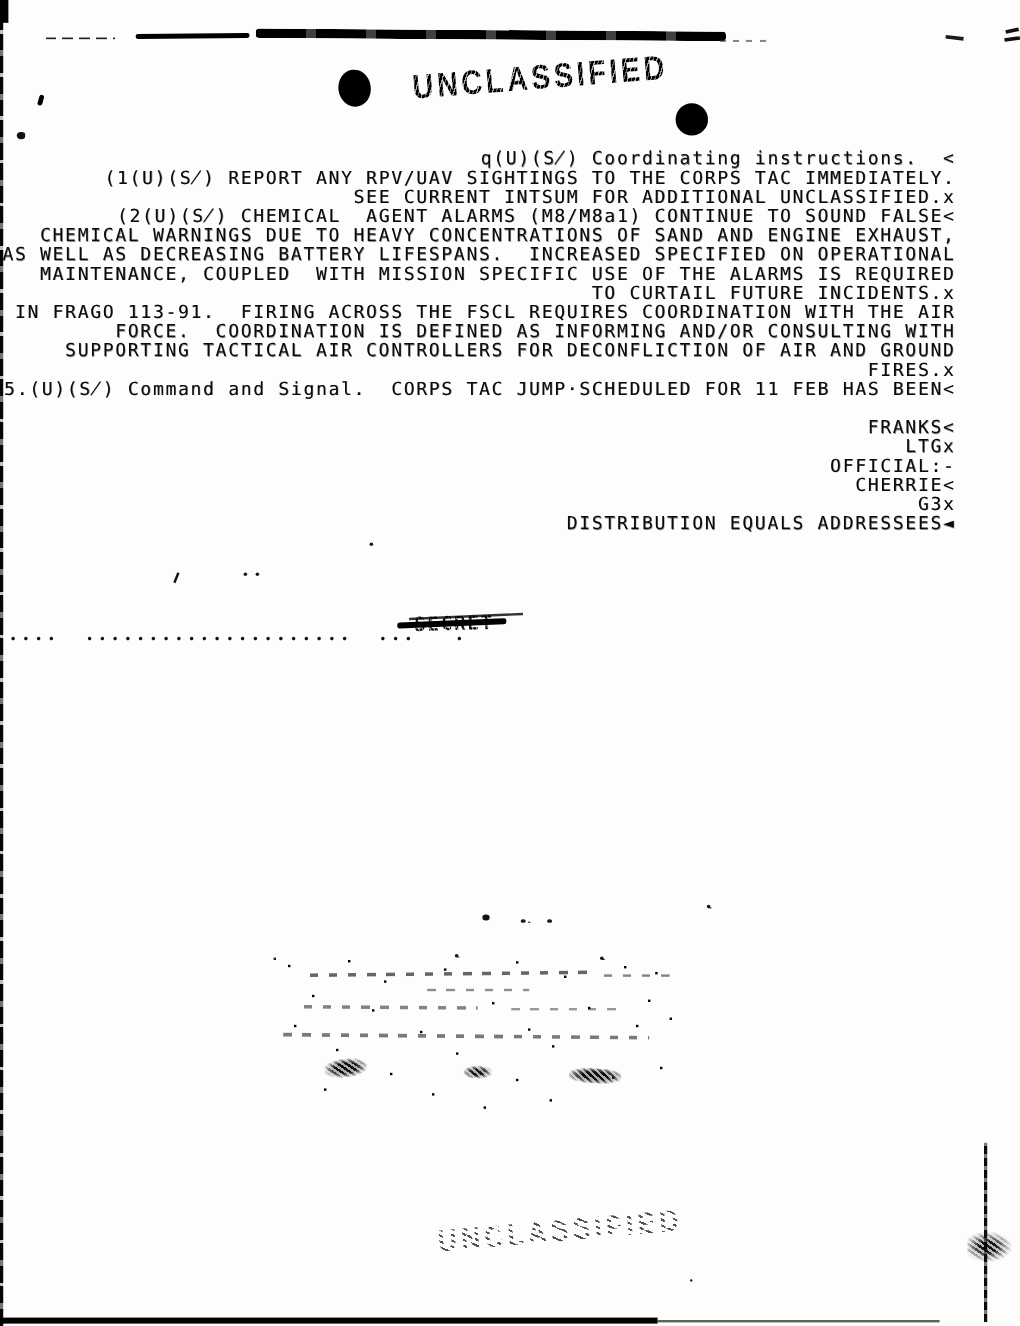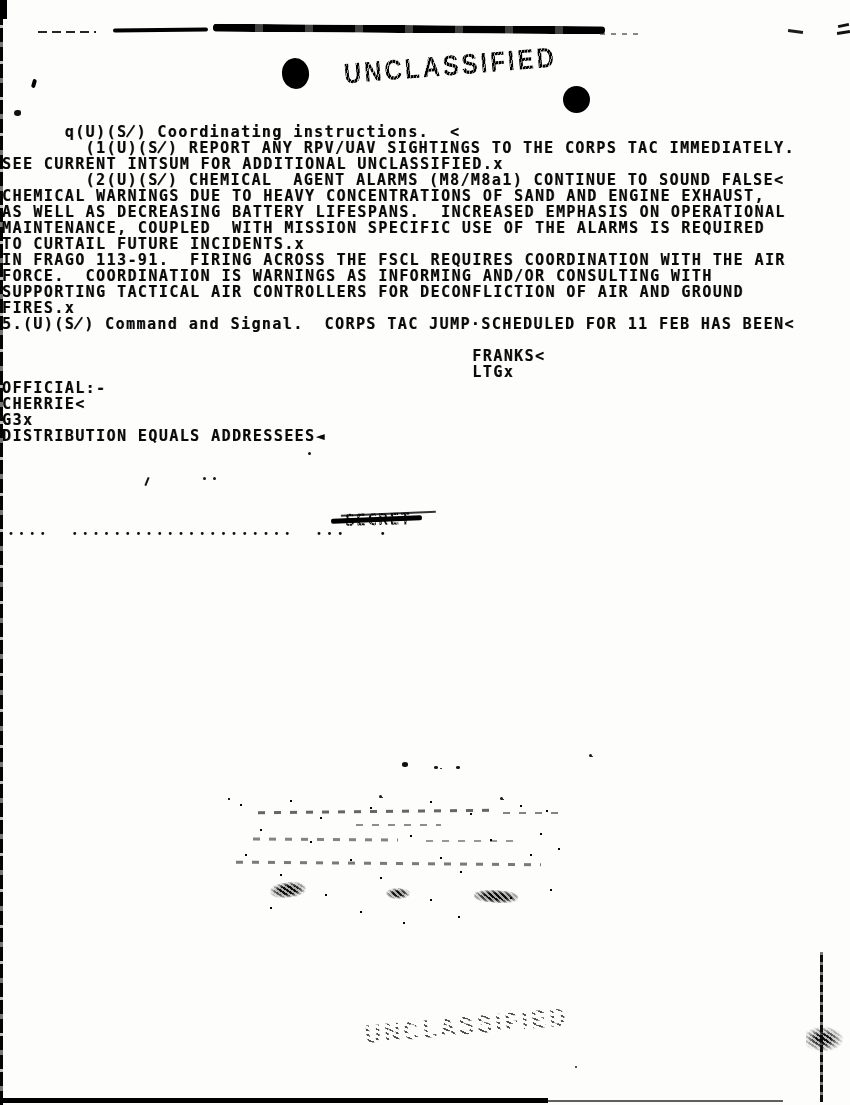--- a/index.html
+++ b/index.html
@@ -50,23 +50,24 @@
     position:absolute;left:64px;top:14px;color:#000;
     font-family:"Liberation Sans",sans-serif;font-weight:bold;font-size:24px;letter-spacing:3px;
     transform:rotate(-4.5deg) scaleY(1.18);transform-origin:left center;white-space:nowrap;
     -webkit-mask-image:repeating-linear-gradient(115deg,#000 0 2px,rgba(0,0,0,.35) 2px 3px,#000 3px 5px,rgba(0,0,0,.6) 5px 6px);
     mask-image:repeating-linear-gradient(115deg,#000 0 2px,rgba(0,0,0,.35) 2px 3px,#000 3px 5px,rgba(0,0,0,.6) 5px 6px);
   }
   
   .doc-body{position:absolute;left:2px;top:124px;}
   .doc-line{
     white-space:pre;min-height:16px;
-    font-family:"DejaVu Sans Mono",monospace;font-weight:bold;font-size:15px;line-height:16px;
+    font-family:"DejaVu Sans Mono",monospace;font-weight:normal;font-size:15px;line-height:16px;
     letter-spacing:1.42px;color:#0a0a0a;
     text-shadow:.5px .3px 0 rgba(0,0,0,.45);
+    text-align:right;
   }
   
   .secret-wrap{position:absolute;left:345px;top:510px;transform:rotate(-1.5deg);}
   .secret-text{
     font-family:"DejaVu Sans Mono",monospace;font-weight:bold;font-size:16px;letter-spacing:1.5px;color:#161616;
     -webkit-mask-image:repeating-linear-gradient(70deg,#000 0 2px,rgba(0,0,0,.45) 2px 3px);
     mask-image:repeating-linear-gradient(70deg,#000 0 2px,rgba(0,0,0,.45) 2px 3px);
   }
   .secret-strike1{position:absolute;left:-14px;right:-10px;top:7px;height:5px;background:#000;border-radius:2px;transform:rotate(-.8deg);}
   .secret-strike2{position:absolute;left:-4px;right:-24px;top:3px;height:2px;background:#000;opacity:.8;transform:rotate(-1deg);}
@@ -139,25 +140,25 @@
     <div class="stamp-dot2"></div>
     <div class="stamp-top-text">UNCLASSIFIED</div>
   </div>
 
   <div class="doc-body">
       <div class="doc-line">      q(U)(S̸) Coordinating instructions.  &lt;</div>
       <div class="doc-line">        (1(U)(S̸) REPORT ANY RPV/UAV SIGHTINGS TO THE CORPS TAC IMMEDIATELY.</div>
       <div class="doc-line">SEE CURRENT INTSUM FOR ADDITIONAL UNCLASSIFIED.x</div>
       <div class="doc-line">        (2(U)(S̸) CHEMICAL  AGENT ALARMS (M8/M8a1) CONTINUE TO SOUND FALSE&lt;</div>
       <div class="doc-line">CHEMICAL WARNINGS DUE TO HEAVY CONCENTRATIONS OF SAND AND ENGINE EXHAUST,</div>
-      <div class="doc-line">AS WELL AS DECREASING BATTERY LIFESPANS.  INCREASED EMPHASIS ON OPERATIONAL</div>
+      <div class="doc-line">AS WELL AS DECREASING BATTERY LIFESPANS.  INCREASED SPECIFIED ON OPERATIONAL</div>
       <div class="doc-line">MAINTENANCE, COUPLED  WITH MISSION SPECIFIC USE OF THE ALARMS IS REQUIRED</div>
       <div class="doc-line">TO CURTAIL FUTURE INCIDENTS.x</div>
       <div class="doc-line">IN FRAGO 113-91.  FIRING ACROSS THE FSCL REQUIRES COORDINATION WITH THE AIR</div>
-      <div class="doc-line">FORCE.  COORDINATION IS WARNINGS AS INFORMING AND/OR CONSULTING WITH</div>
+      <div class="doc-line">FORCE.  COORDINATION IS DEFINED AS INFORMING AND/OR CONSULTING WITH</div>
       <div class="doc-line">SUPPORTING TACTICAL AIR CONTROLLERS FOR DECONFLICTION OF AIR AND GROUND</div>
       <div class="doc-line">FIRES.x</div>
       <div class="doc-line">5.(U)(S̸) Command and Signal.  CORPS TAC JUMP·SCHEDULED FOR 11 FEB HAS BEEN&lt;</div>
       <div class="doc-line"></div>
       <div class="doc-line">                                             FRANKS&lt;</div>
       <div class="doc-line">                                             LTGx</div>
       <div class="doc-line">OFFICIAL:-</div>
       <div class="doc-line">CHERRIE&lt;</div>
       <div class="doc-line">G3x</div>
       <div class="doc-line">DISTRIBUTION EQUALS ADDRESSEES◄</div>

